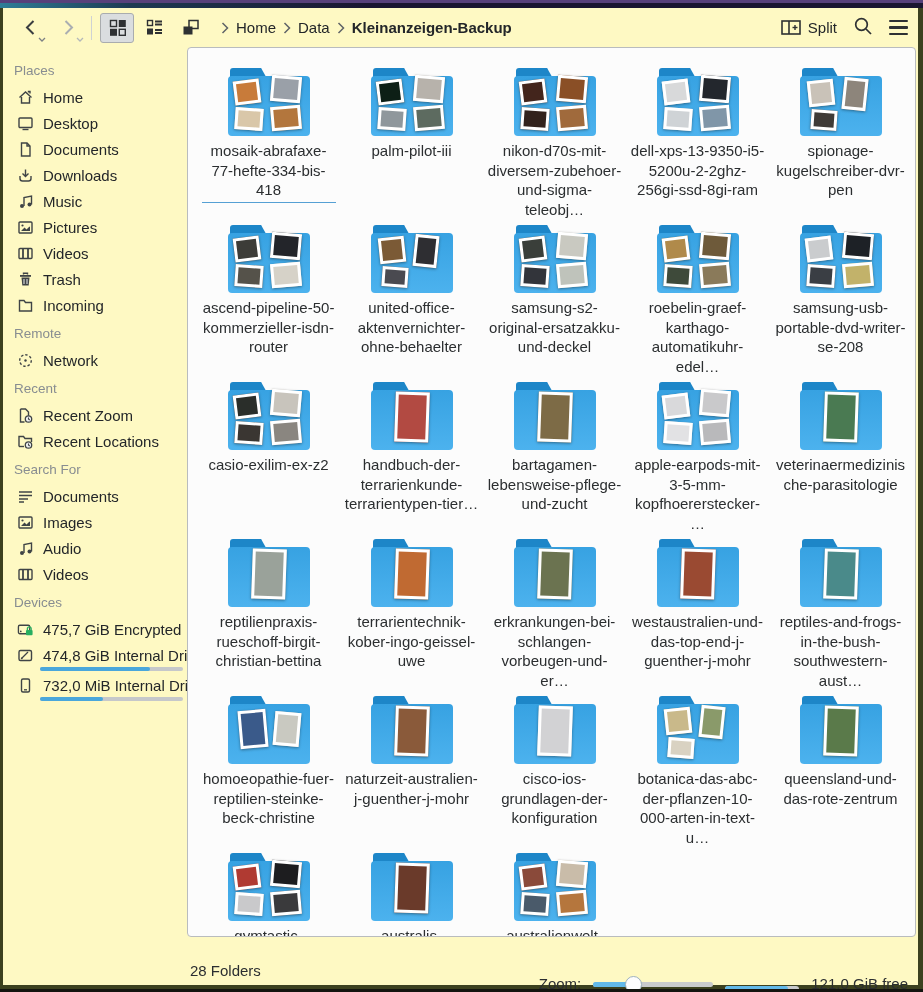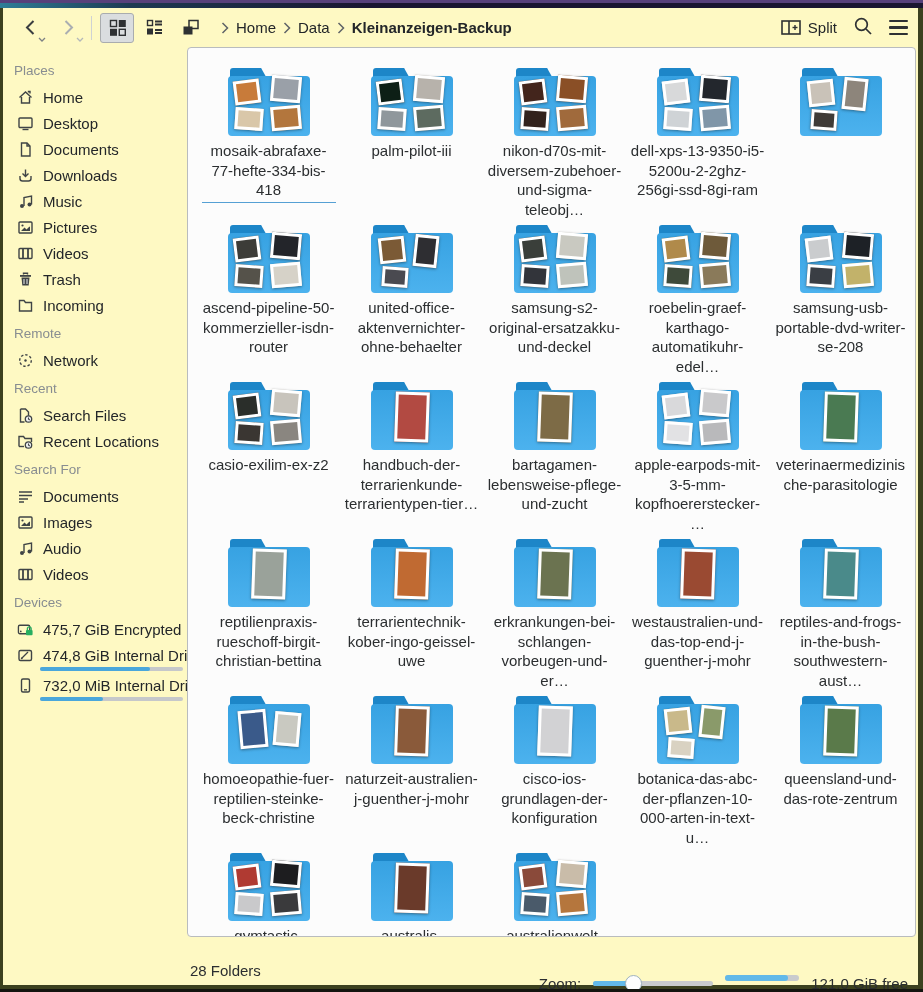--- a/index.html
+++ b/index.html
@@ -53,21 +53,21 @@
   .folder { position:relative; width:84px; height:68px; flex:0 0 auto; }
   .folder .tab { position:absolute; left:3px; top:0; width:40px; height:15px; background:#1d86c8;
     clip-path:polygon(0 0, 79% 0, 100% 100%, 0 100%); border-radius:3px 0 0 0; }
   .folder .fbody { position:absolute; left:1px; right:1px; top:8px; bottom:0; border-radius:4px;
     background:linear-gradient(180deg,#37a2e2,#4cb2ee); }
   .thumb { position:absolute; border:3px solid #fff; box-shadow:0 1px 3px rgba(0,0,0,.4); }
 
   
   .statusbar { height:28px; flex:0 0 auto; display:flex; align-items:center; font-size:15px; color:#2b2e30;
     padding:0 10px 2px 187px; }
-  .sb-right { margin-left:auto; display:flex; align-items:flex-start; gap:12px;margin-top:26px; }
+  .sb-right { margin-left:auto; display:flex; align-items:flex-end; gap:12px;margin-top:26px; }
   .zoom-slider { position:relative; width:120px; height:16px; }
   .zoom-slider .track { position:absolute; top:6px; left:0; right:0; height:5px; border-radius:3px; background:#c9cbcd; }
   .zoom-slider .fill { position:absolute; top:6px; left:0; height:5px; border-radius:3px; background:#62b9e9; }
   .zoom-slider .handle { position:absolute; top:0; width:17px; height:17px; border-radius:50%;
     background:#fdfdfd; border:1px solid #9fb3bf; box-shadow:0 1px 1px rgba(0,0,0,.2); }
   .cap-bar { position:relative; width:74px; height:6px; border-radius:3px; background:#c9cbcd; }
   .cap-bar i { display:block; height:100%; border-radius:3px; background:#62b9e9; }
 </style>
 </head>
 <body>
@@ -263,21 +263,21 @@
           <div class="sec-title">Recent</div>
           <div class="side-item">
             <span class="ico">
               <svg width="17" height="17" viewBox="0 0 17 17">
                 <path d="M3.5 2h5l3 3v4" fill="none" stroke="#3f4446" stroke-width="1.4"></path>
                 <path d="M3.5 2v13h4" fill="none" stroke="#3f4446" stroke-width="1.4"></path>
                 <circle cx="11.5" cy="12" r="3.2" fill="#eff0f1" stroke="#3f4446" stroke-width="1.3"></circle>
                 <path d="M11.5 10.5V12l1.2 1" fill="none" stroke="#3f4446" stroke-width="1.1"></path>
               </svg>
             </span>
-            <span class="lbl">Search Files</span>
+            <span class="lbl">Recent Zoom</span>
           </div>
           <div class="side-item">
             <span class="ico">
               <svg width="17" height="17" viewBox="0 0 17 17">
                 <path d="M2 13.5v-10h4.5l1.5 2h6.5V9" fill="none" stroke="#3f4446" stroke-width="1.4"></path>
                 <path d="M2 13.5h5" fill="none" stroke="#3f4446" stroke-width="1.4"></path>
                 <circle cx="11.5" cy="12" r="3.2" fill="#eff0f1" stroke="#3f4446" stroke-width="1.3"></circle>
                 <path d="M11.5 10.5V12l1.2 1" fill="none" stroke="#3f4446" stroke-width="1.1"></path>
               </svg>
             </span>
@@ -410,20 +410,21 @@
               <div class="name">dell-xps-13-9350-i5-5200u-2-2ghz-256gi-ssd-8gi-ram</div>
             </div>
             <div class="cell">
               <div class="folder">
                 <div class="tab"></div>
                 <div class="fbody"></div>
                 <div class="thumb" style="left: 9px; top: 12px; width: 26px; height: 26px; background: rgb(201, 194, 184); transform: rotate(-6deg);"></div>
                 <div class="thumb" style="left: 44px; top: 10px; width: 24px; height: 32px; background: rgb(141, 133, 123); transform: rotate(6deg);"></div>
                 <div class="thumb" style="left: 12px; top: 42px; width: 26px; height: 20px; background: rgb(63, 59, 55); transform: rotate(4deg);"></div>
               </div>
+              <div class="name">spionage-kugelschreiber-dvr-pen</div>
             </div>
             <div class="cell">
               <div class="folder">
                 <div class="tab"></div>
                 <div class="fbody"></div>
                 <div class="thumb" style="left: 7px; top: 12px; width: 26px; height: 24px; background: rgb(60, 60, 56); transform: rotate(-7deg);"></div>
                 <div class="thumb" style="left: 44px; top: 8px; width: 30px; height: 26px; background: rgb(35, 37, 42); transform: rotate(5deg);"></div>
                 <div class="thumb" style="left: 8px; top: 40px; width: 28px; height: 22px; background: rgb(85, 82, 74); transform: rotate(4deg);"></div>
                 <div class="thumb" style="left: 44px; top: 38px; width: 30px; height: 24px; background: rgb(214, 210, 200); transform: rotate(-5deg);"></div>
               </div>

